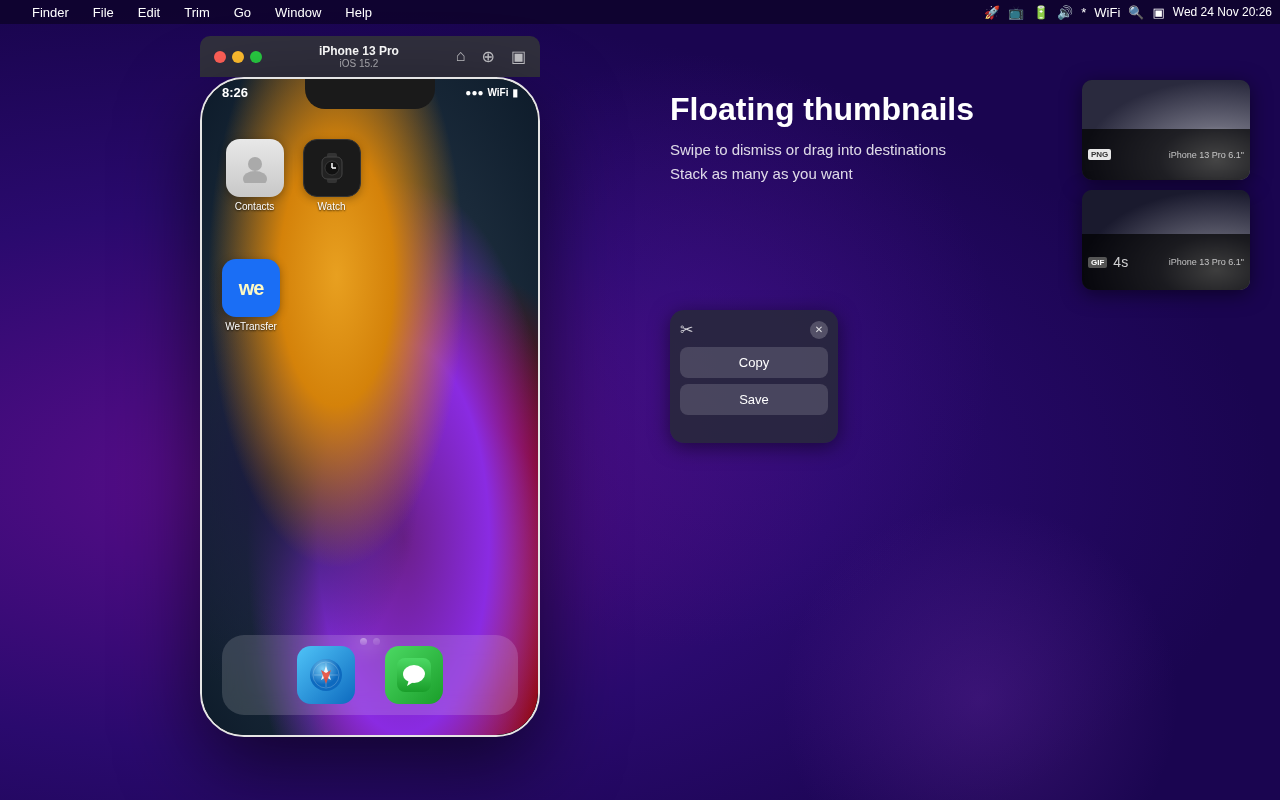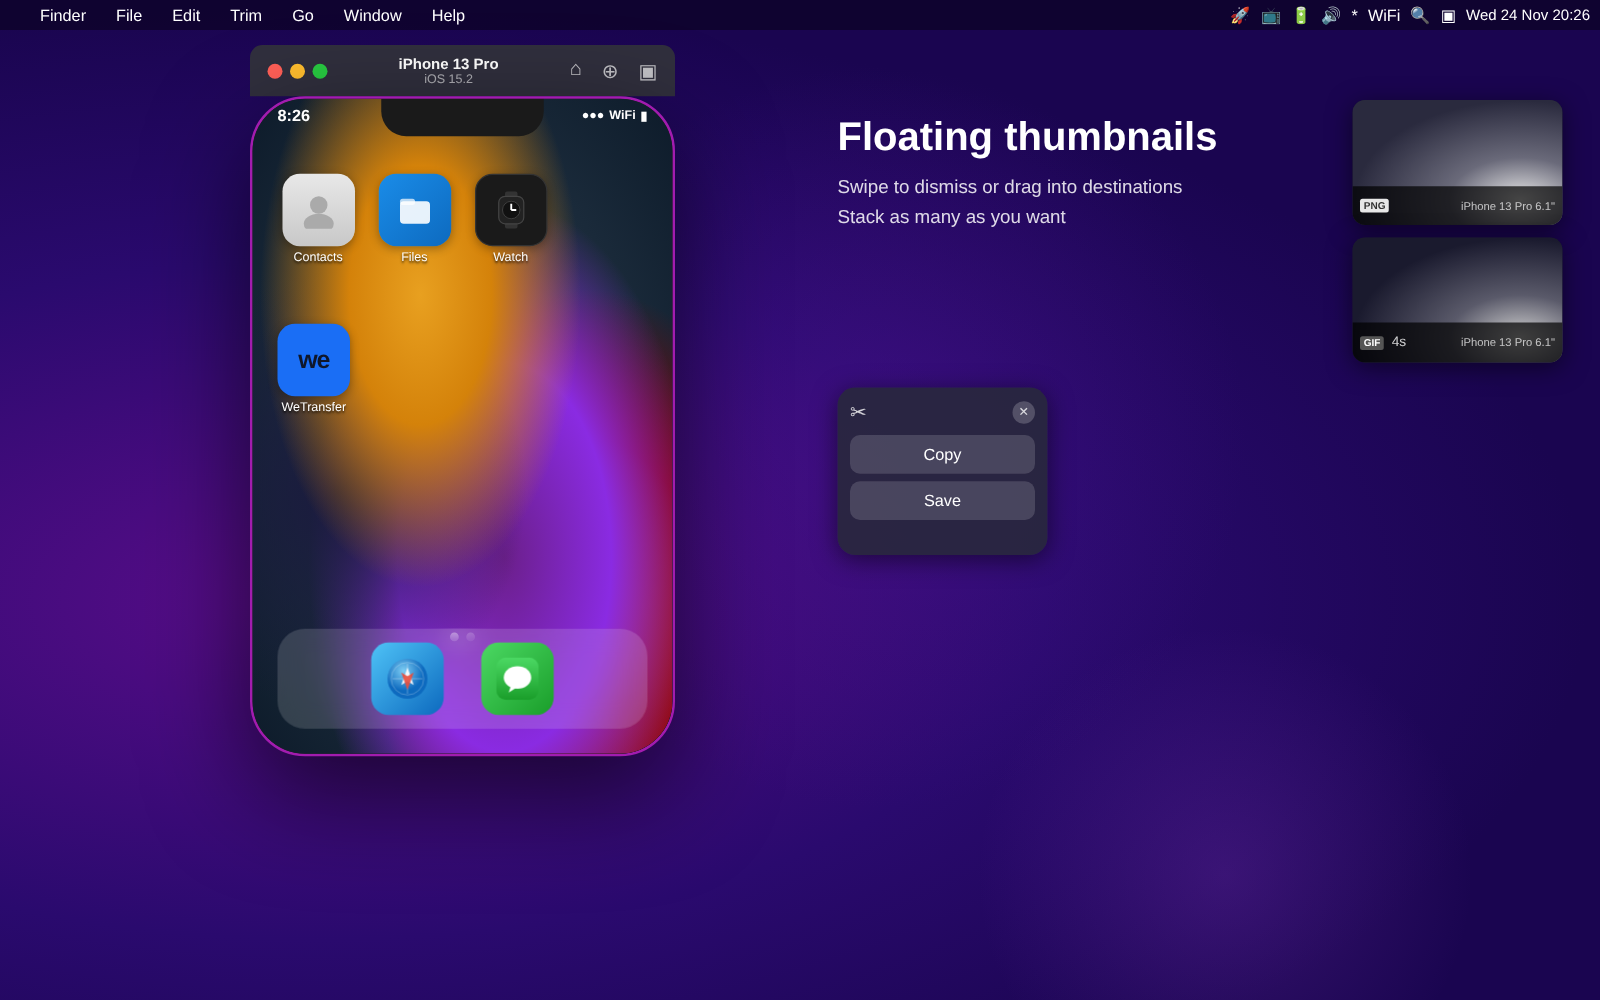--- a/index.html
+++ b/index.html
@@ -104,24 +104,24 @@
     }
     .toolbar-icon {
       color: rgba(255,255,255,0.7);
       font-size: 16px;
       cursor: pointer;
     }
 
     
     .iphone-frame {
       width: 340px;
-      height: 528px;
+      height: 660px;
       background: #1a1a1a;
       border-radius: 44px;
-      border: 2px solid #a21caf;
+      border: 2px solid #e5e5e5;
       overflow: hidden;
       position: relative;
       box-shadow: 0 30px 80px rgba(0,0,0,0.6), inset 0 0 0 1px rgba(255,255,255,0.1);
     }
 
     
     .iphone-screen {
       position: absolute;
       top: 0; left: 0; right: 0; bottom: 0;
       border-radius: 42px;
@@ -318,37 +318,37 @@
     .thumbnail-bg {
       position: absolute;
       top: 0; left: 0; right: 0; bottom: 0;
       background: radial-gradient(ellipse at 80% 80%, #e8e8e8 0%, #6a6a7a 30%, #2a2a3e 70%);
     }
     .thumbnail-footer {
       position: absolute;
       bottom: 0;
       left: 0; right: 0;
       background: rgba(0,0,0,0.7);
-      padding: 10px 6px;
+      padding: 20px 6px;
       display: flex;
       align-items: center;
       gap: 6px;
     }
     .thumb-badge {
       background: #e8e8e8;
       color: #333;
       font-size: 8px;
       font-weight: 700;
       padding: 1px 3px;
       border-radius: 2px;
     }
     .thumb-badge.gif { background: #555; color: white; }
     .thumb-duration {
       color: rgba(255,255,255,0.8);
-      font-size: 11px;
+      font-size: 14px;
     }
     .thumb-device {
       color: rgba(255,255,255,0.7);
       font-size: 9px;
       margin-left: auto;
     }
 
     
     .journey-section {
       display: flex;
@@ -456,21 +456,21 @@
       position: absolute;
       right: -4px;
       top: 140px;
       width: 4px;
       height: 70px;
       background: #2a2a2a;
       border-radius: 0 2px 2px 0;
     }
 
     
-    .we-text { font-weight: 700; font-size: 20px; color: #0f172a; letter-spacing: -1px; }
+    .we-text { font-weight: 700; font-size: 20px; color: #fef9c3; letter-spacing: -1px; }
   </style>
 </head>
 <body>
 
 <div class="bg"></div>
 <div class="deco-circle-1"></div>
 <div class="deco-circle-2"></div>
 
 <div class="menubar">
   <div class="menubar-left">
@@ -542,29 +542,20 @@
         <div class="app-icon-wrapper">
           <div class="app-icon app-contacts" style="background:linear-gradient(180deg,#e8e8e8,#c8c8c8);">
             <svg width="30" height="30" viewBox="0 0 30 30">
               <circle cx="15" cy="11" r="7" fill="#aaa"></circle>
               <ellipse cx="15" cy="26" rx="12" ry="8" fill="#aaa"></ellipse>
             </svg>
           </div>
           <span class="app-label">Contacts</span>
         </div>
         <div class="app-icon-wrapper">
-          <div class="app-icon app-files">
-            <svg width="30" height="30" viewBox="0 0 30 30">
-              <rect x="3" y="8" width="24" height="18" rx="3" fill="rgba(255,255,255,0.9)"></rect>
-              <rect x="3" y="6" width="12" height="5" rx="2" fill="rgba(255,255,255,0.7)"></rect>
-            </svg>
-          </div>
-          <span class="app-label">Files</span>
-        </div>
-        <div class="app-icon-wrapper">
           <div class="app-icon app-watch">
             <svg width="26" height="30" viewBox="0 0 26 30">
               <rect x="8" y="0" width="10" height="5" rx="2" fill="#333"></rect>
               <rect x="8" y="25" width="10" height="5" rx="2" fill="#333"></rect>
               <rect x="3" y="4" width="20" height="22" rx="5" fill="#222" stroke="#444" stroke-width="1"></rect>
               <circle cx="13" cy="15" r="7" fill="#111" stroke="#555" stroke-width="0.5"></circle>
               <line x1="13" y1="15" x2="13" y2="10" stroke="white" stroke-width="1.5"></line>
               <line x1="13" y1="15" x2="17" y2="15" stroke="white" stroke-width="1.5"></line>
             </svg>
           </div>

